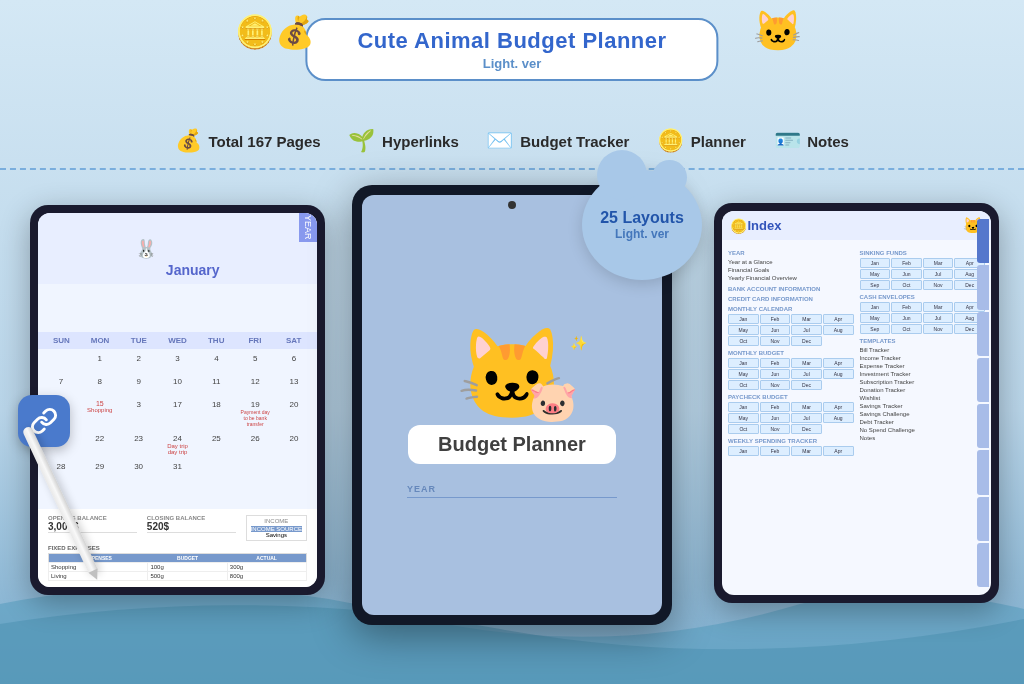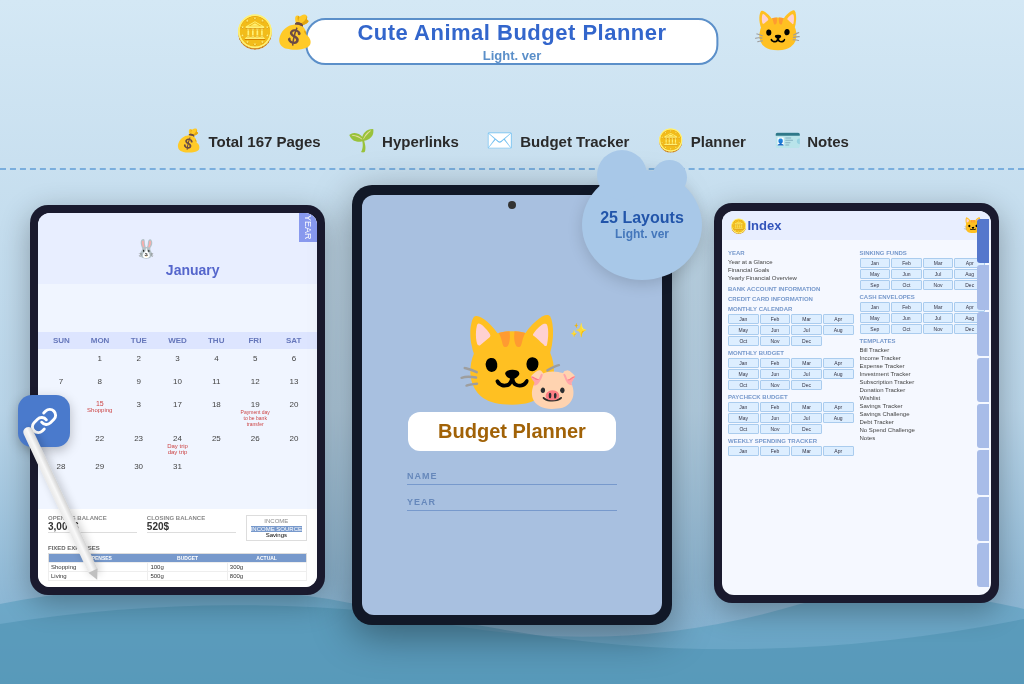--- a/index.html
+++ b/index.html
@@ -51,21 +51,21 @@
       position: absolute;
       right: -85px;
       top: -10px;
       font-size: 40px;
     }
 
     .title-box {
       background: white;
       border: 2.5px solid #5b8fc9;
       border-radius: 20px;
-      padding: 0 50px;
+      padding: 8px 50px;
       text-align: center;
       min-width: 340px;
     }
 
     .title-main {
       font-size: 22px;
       font-weight: 800;
       color: #3366cc;
       letter-spacing: 0.5px;
     }
@@ -396,21 +396,21 @@
       background: white;
       border-radius: 12px;
       padding: 8px 30px;
       text-align: center;
       margin-top: 5px;
     }
 
     .center-budget-title {
       font-size: 20px;
       font-weight: 900;
-      color: #a16207;
+      color: #404040;
     }
 
     .center-fields {
       margin-top: 20px;
       width: 70%;
     }
 
     .center-field {
       border-bottom: 1.5px solid #7799cc;
       margin-bottom: 12px;
@@ -760,23 +760,20 @@
         <div style="position:absolute;bottom:-5px;right:-10px;font-size:40px">🐷</div>
         <div style="position:absolute;top:5px;right:-20px;color:#ffd700;font-size:14px">✨</div>
       </div>
 
       <div class="center-budget-box">
         <div class="center-budget-title">Budget Planner</div>
       </div>
 
       <div class="center-fields">
         <div class="center-field">
-          <div class="center-field-label">NAME</div>
-        </div>
-        <div class="center-field">
           <div class="center-field-label">YEAR</div>
         </div>
       </div>
     </div>
   </div>
 
   <div class="tablet-right">
     <div class="tablet-screen-right">
 
       <div class="index-header">

